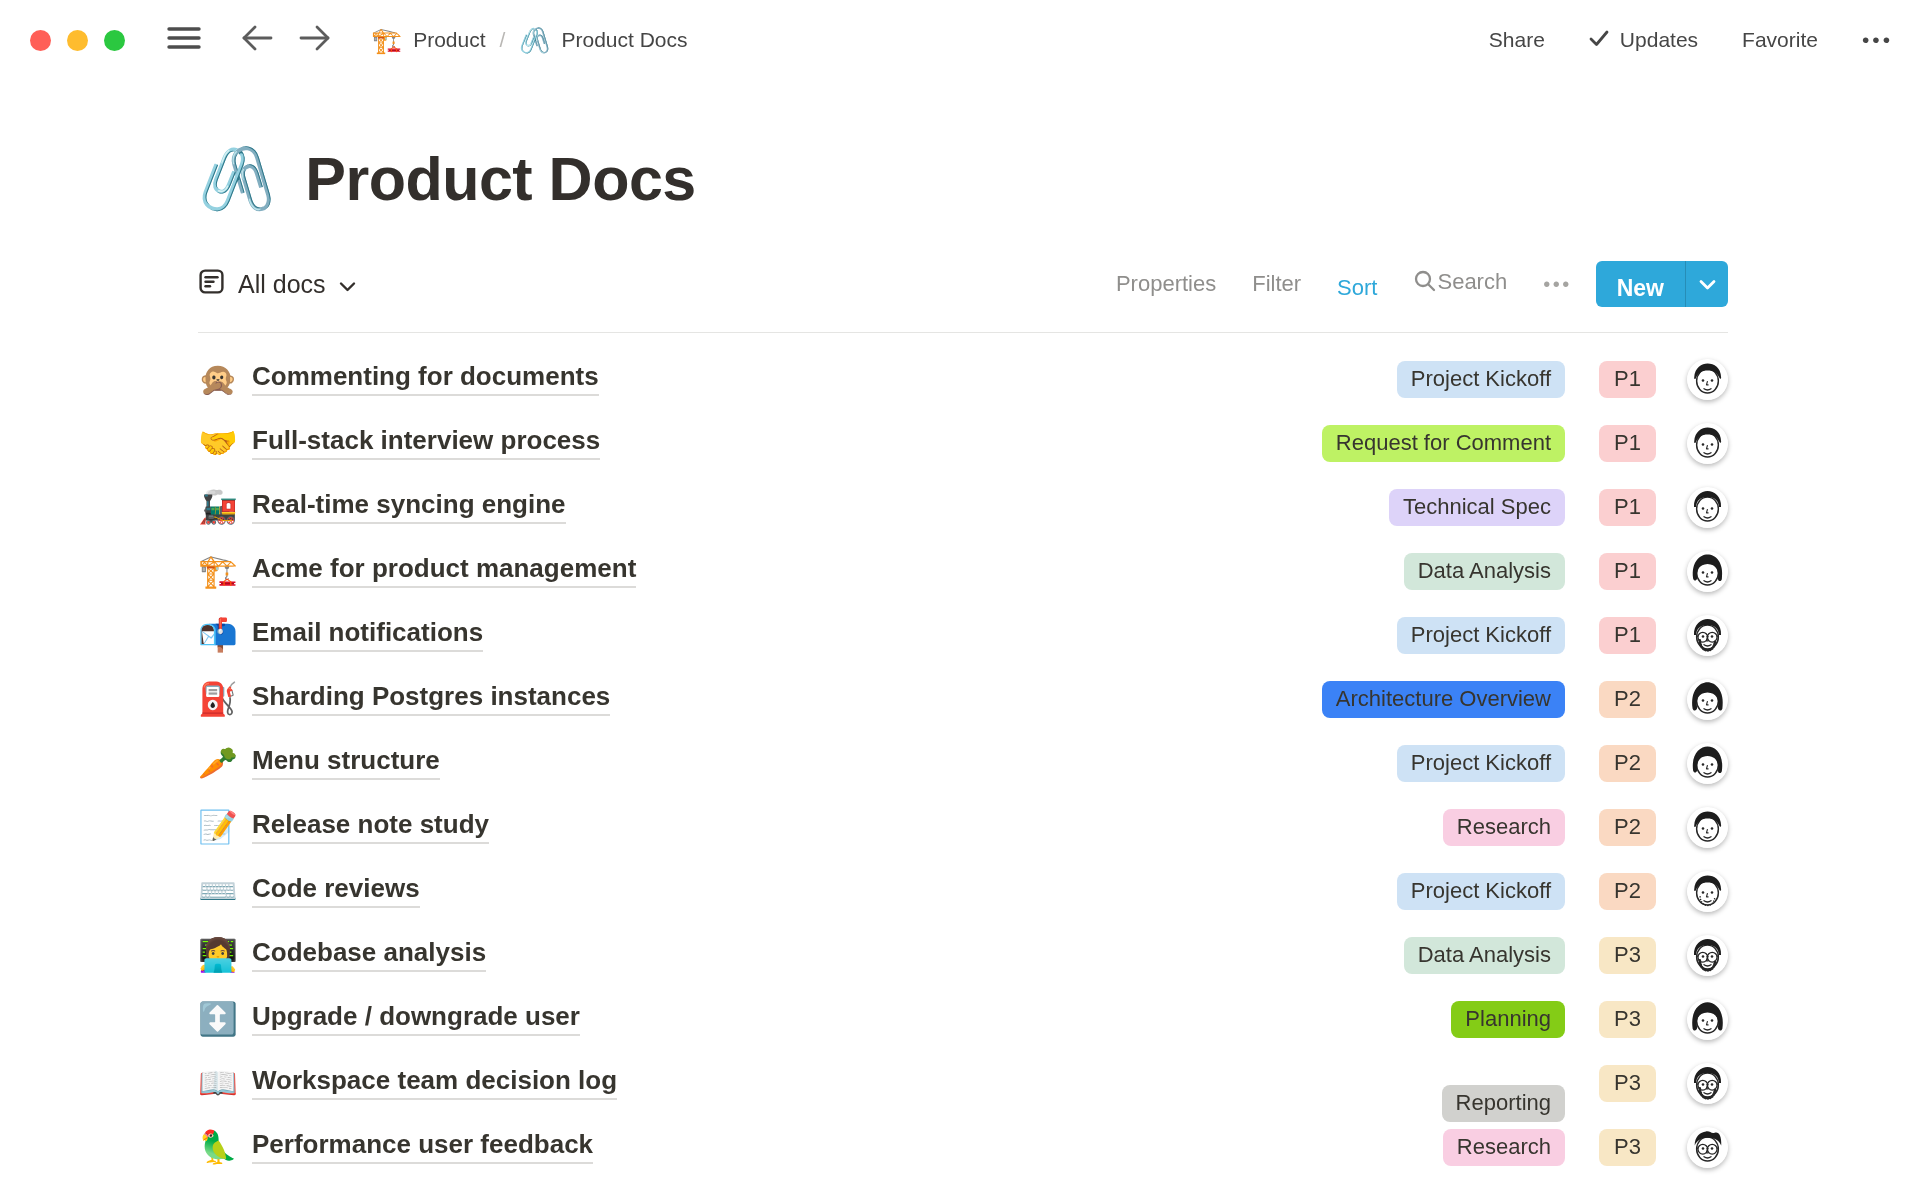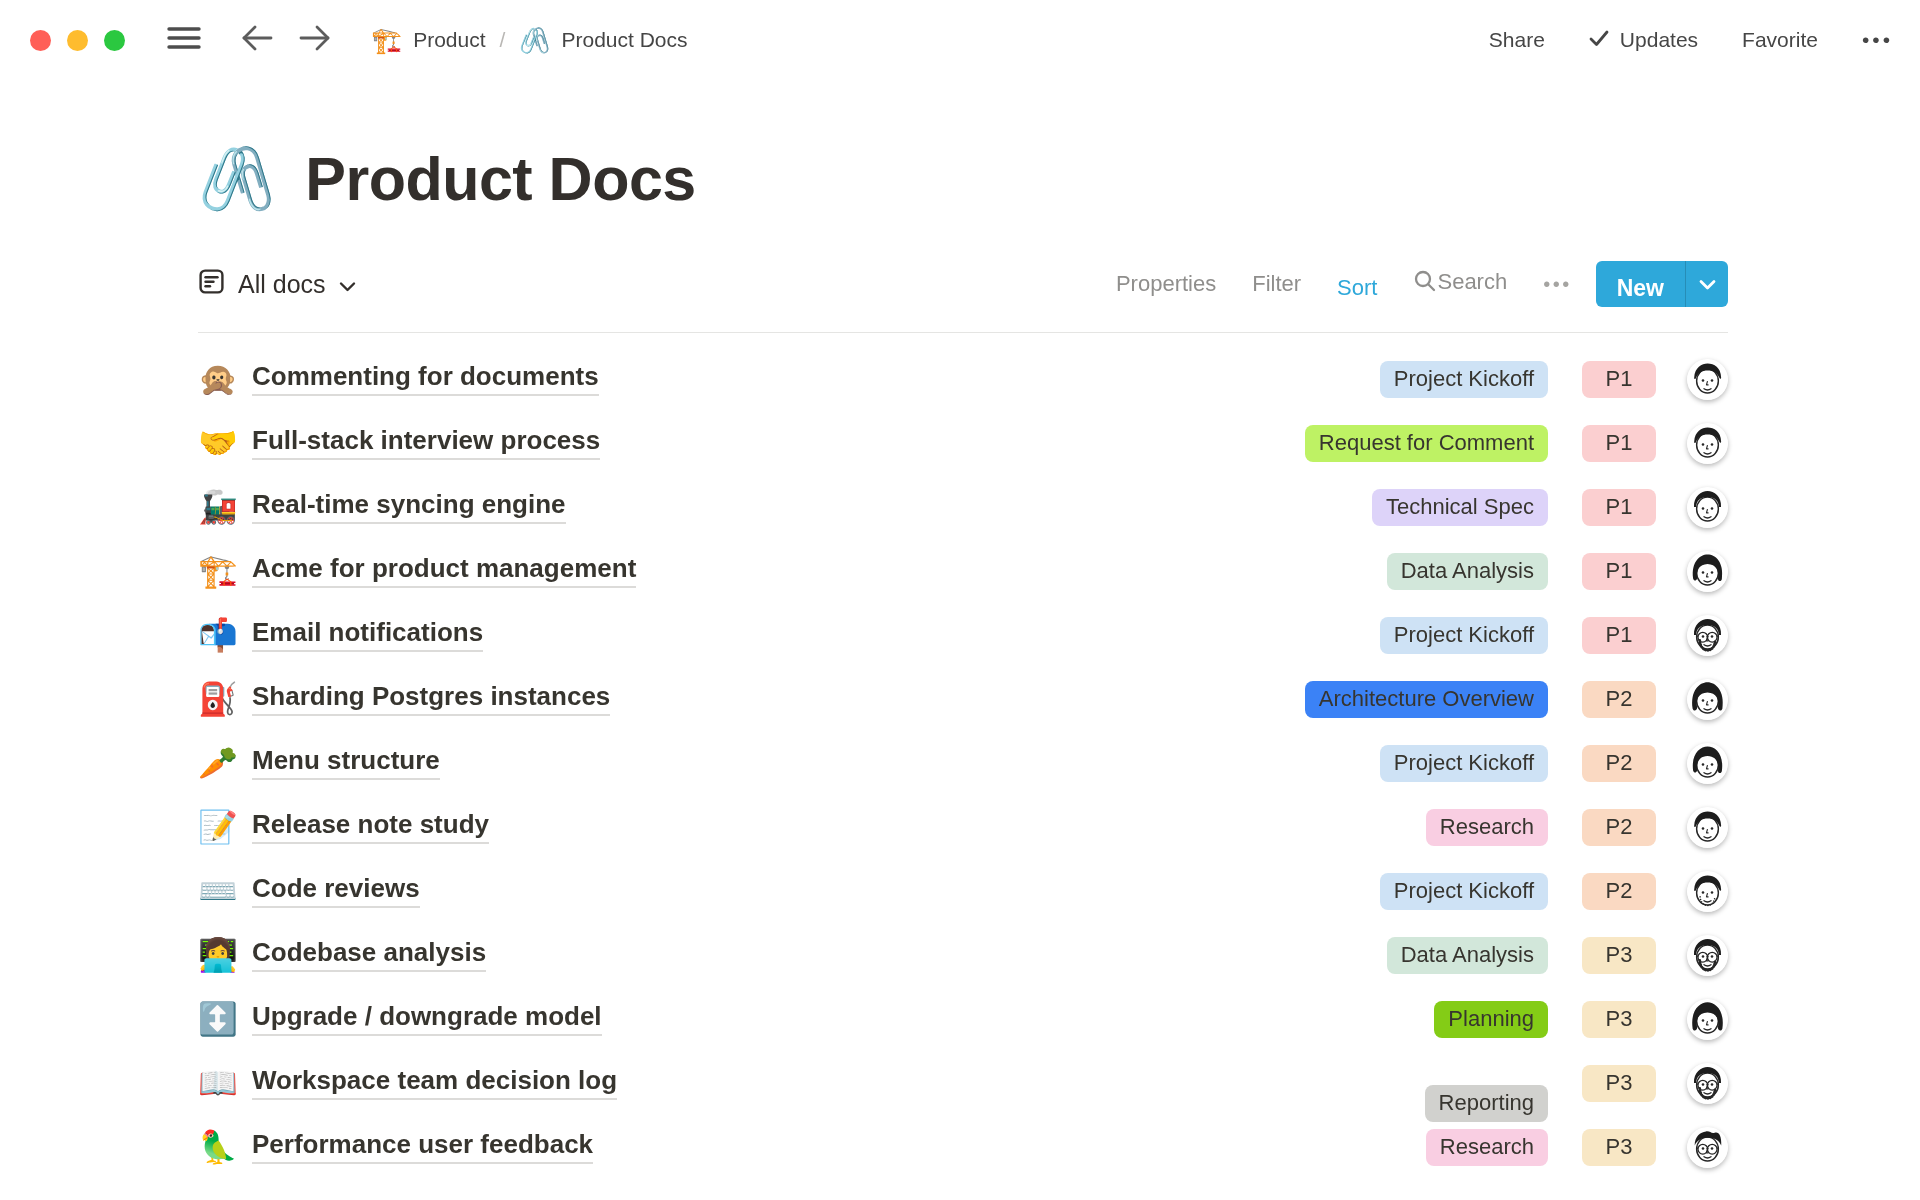--- a/index.html
+++ b/index.html
@@ -50,21 +50,21 @@
 
   
   .doc-list { margin:24px 192px 0 198px; border-top:1px solid #e5e5e3; padding-top:14px; }
   .doc-row { display:flex; align-items:center; height:64px; }
   .doc-emoji { width:54px; flex:none; font-size:32px; line-height:1; }
   .doc-title { font-size:26px; font-weight:700; color:#37352f; white-space:nowrap;
                border-bottom:2px solid #dcdbd9; padding-bottom:3px; line-height:1.15; }
   .row-spacer { flex:1; }
   .doc-tag { flex:none; height:37px; display:flex; align-items:center; padding:0 14px;
              border-radius:8px; font-size:22px; color:#37352f; white-space:nowrap; }
-  .doc-priority { flex:none; width:74px; height:37px; margin-left:34px; display:flex;
+  .doc-priority { flex:none; width:57px; height:37px; margin-left:34px; display:flex;
                   align-items:center; justify-content:center; border-radius:8px;
                   font-size:22px; color:#37352f; }
   .doc-avatar { flex:none; width:41px; height:41px; margin-left:31px; border-radius:50%;
                 background:#fff; box-shadow:0 2px 5px rgba(0,0,0,0.28); }
   .doc-avatar svg { display:block; }
 </style>
 </head>
 <body>
 
 <header class="topbar">
@@ -395,21 +395,21 @@
               <path d="M19.1 21.2 Q20 20.6 20.9 21.2"></path>
               <path d="M10.7 21 L9.3 20.2"></path>
               <path d="M29.3 21 L30.7 20.2"></path>
             </g>
           </svg>
         </span>
   </div>
 
   <div class="doc-row">
     <span class="doc-emoji">↕️</span>
-    <span class="doc-title">Upgrade / downgrade model</span>
+    <span class="doc-title">Upgrade / downgrade user</span>
     <span class="row-spacer"></span>
     <span class="doc-tag" style="background: #84cc16;">Planning</span>
     <span class="doc-priority" style="background: rgb(248, 231, 197);">P3</span>
     <span class="doc-avatar">
           <svg viewBox="0 0 40 40" width="41" height="41">
             <circle cx="20" cy="20" r="19.6" fill="#fff"></circle>
             <ellipse cx="20" cy="21.5" rx="10.6" ry="11.6" fill="#fff" stroke="#262626" stroke-width="1.4"></ellipse>
             <circle cx="15.6" cy="21" r="1.25" fill="#262626"></circle>
             <circle cx="24.4" cy="21" r="1.25" fill="#262626"></circle>
             <path d="M20 21.5 L19 25.2 L21 25.2" fill="none" stroke="#262626" stroke-width="1.1" stroke-linejoin="round"></path>

